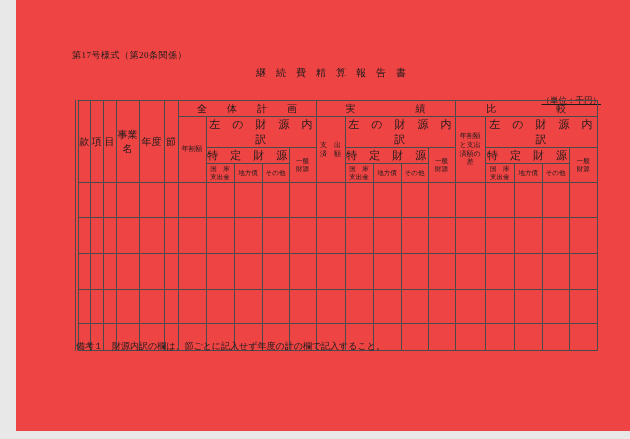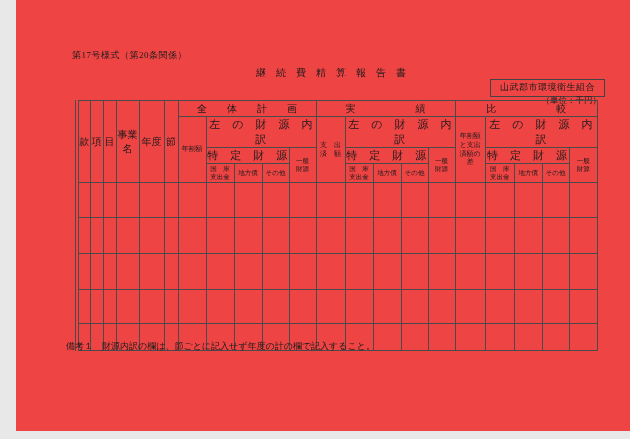--- a/index.html
+++ b/index.html
@@ -6,22 +6,22 @@
   .page {
     position:relative; width:630px; height:431px; background:#ef4444;
     font-family:"Liberation Serif","DejaVu Serif",serif; color:#1b1b1b;
     overflow:hidden;
     margin-left:16px;
   }
   .form-number { position:absolute; left:56px; top:49px; font-size:9px; letter-spacing:.5px; }
   .doc-title   { position:absolute; left:0; right:0; top:66px; text-align:center; font-size:10px; }
   .org-box     { position:absolute; right:41px; top:79px; border:1px solid #444;
                  padding:1px 9px 2px; font-size:9px; letter-spacing:.5px; }
-  .unit-label  { position:absolute; right:45px; top:95px; font-size:8.5px; }
-  .note        { position:absolute; left:50px; top:340px; font-size:9px; }
+  .unit-label  { position:absolute; right:45px; top:95px; font-size:8.5px;text-decoration:underline; }
+  .note        { position:absolute; left:60px; top:340px; font-size:9px; }
 
   table.form {
     position:absolute; left:59px; top:100px; width:520px;
     border-collapse:collapse; table-layout:fixed;
     border:1px solid #4a4a4a; border-left:4px double #4a4a4a;
   }
   table.form th, table.form td {
     border:1px solid #4a4a4a; padding:0; font-weight:normal;
     text-align:center; vertical-align:middle; overflow:hidden;
   }
@@ -31,21 +31,20 @@
   .f65 { font-size:6.5px; }
   .pre { white-space:pre-line; line-height:1.25; }
 </style>
 </head>
 <body>
 
 <div class="page">
 
   <div class="form-number">第17号様式（第20条関係）</div>
   <div class="doc-title">継　続　費　精　算　報　告　書</div>
-  <div class="org-box">山武郡市環境衛生組合</div>
   <div class="unit-label">（単位：千円）</div>
 
   <table class="form">
     <colgroup>
       <col style="width:13px">
         <col style="width:13px">
         <col style="width:13px">
       <col style="width:23px">
         <col style="width:25px">
         <col style="width:14px">

